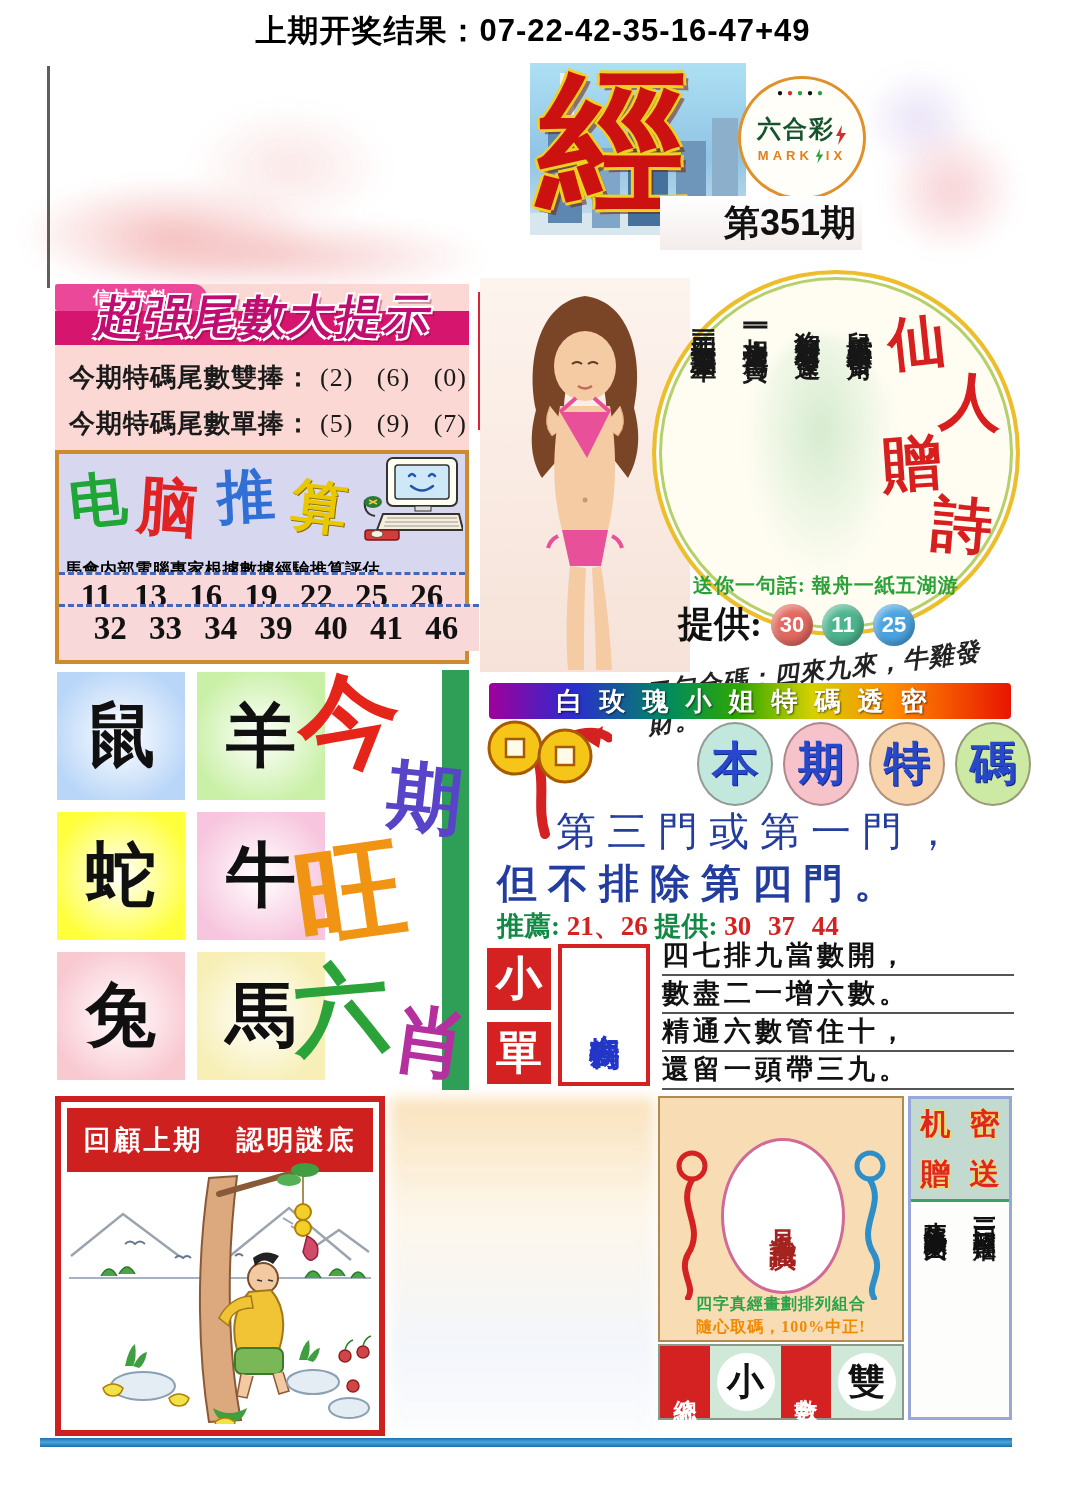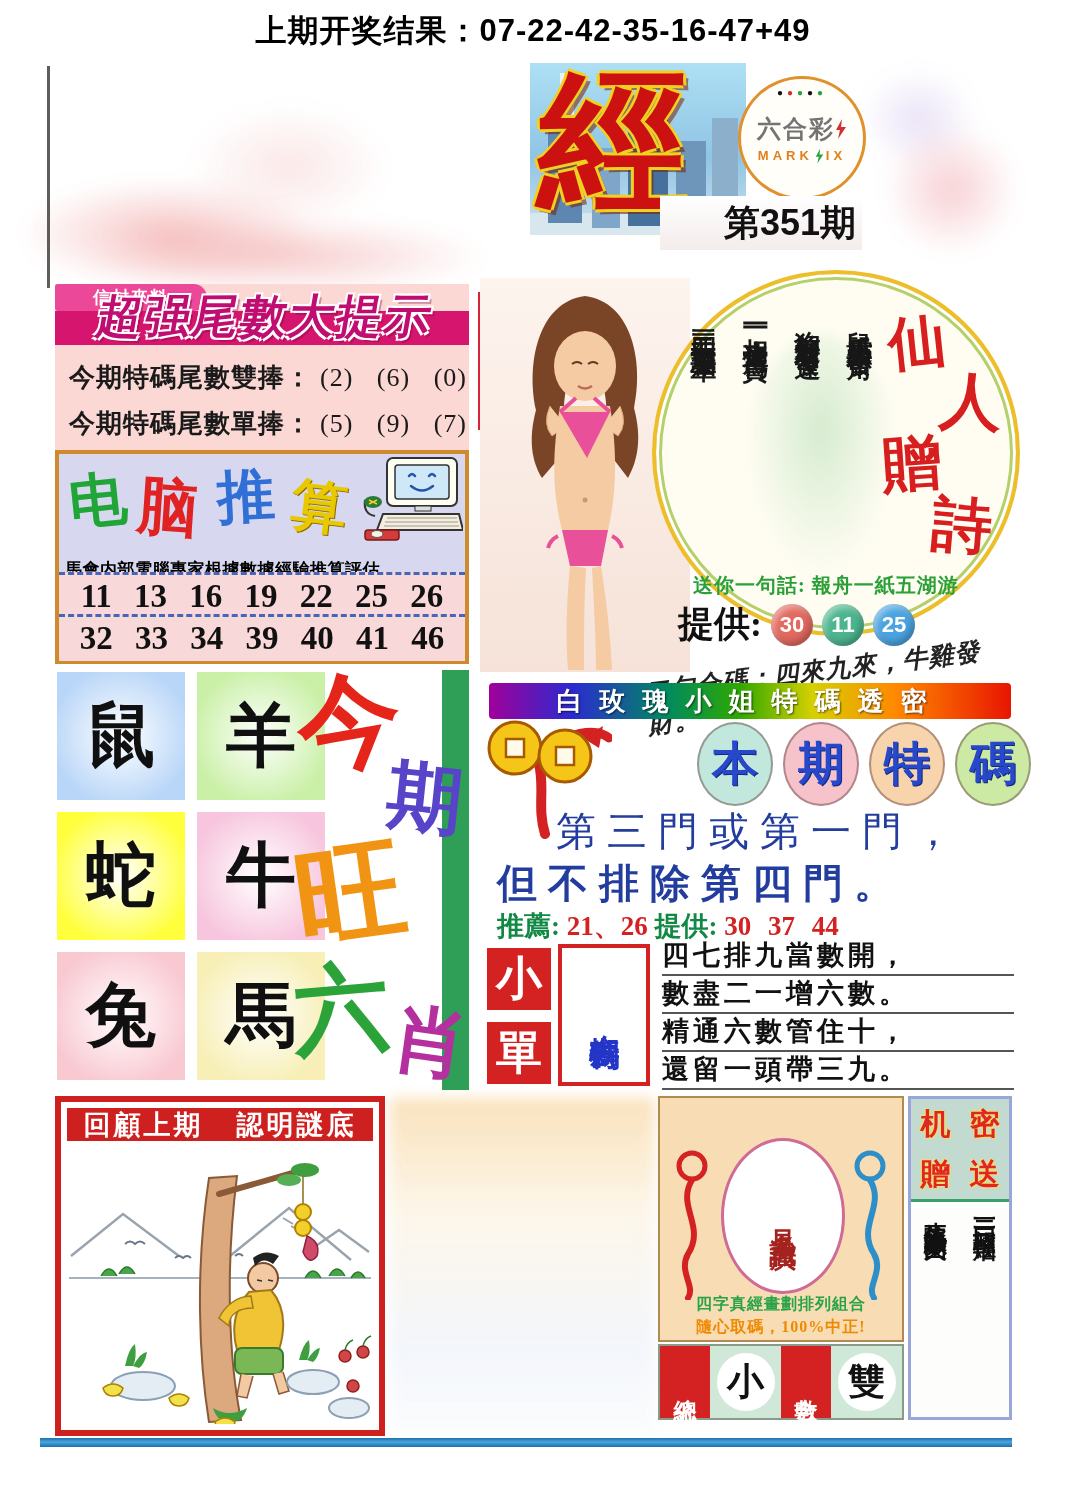--- a/index.html
+++ b/index.html
@@ -20,21 +20,21 @@
   .wash3{left:390px;top:1098px;width:265px;height:335px;filter:blur(7px);opacity:.9;
     background:linear-gradient(180deg, rgba(244,196,120,.55), rgba(248,228,190,.35) 35%, rgba(225,232,245,.45) 75%, rgba(240,245,250,.3));}
   .leftline{left:47px;top:66px;width:3px;height:222px;background:#2a2a22;opacity:.75;}
   .redstrip{left:478px;top:292px;width:13px;height:138px;background:#d92338;}
   
   .city{left:530px;top:63px;width:216px;height:172px;background:linear-gradient(180deg,#aee0f4 0%,#8fc4e4 55%,#cfe2ee 100%);overflow:hidden;}
   .jing{left:538px;top:58px;font-size:152px;line-height:1.1;font-weight:bold;color:#cc1111;
         text-shadow:-3px 0 #f0d020,0 3px #f0d020,3px 0 #f0d020,0 -3px #f0d020,5px 5px 0 rgba(120,30,0,.55);}
   .badge{left:738px;top:76px;width:122px;height:118px;background:#fffef8;border:3px solid #e0912c;border-radius:50%;
          display:flex;flex-direction:column;align-items:center;justify-content:center;font-family:"Liberation Sans",sans-serif;}
-  .badge .cn{font-size:24px;font-weight:bold;color:#737373;letter-spacing:2px;display:flex;align-items:center;}
+  .badge .cn{font-size:24px;font-weight:bold;color:#14532d;letter-spacing:2px;display:flex;align-items:flex-end;}
   .badge .en{font-size:13px;font-weight:bold;color:#e08020;letter-spacing:4px;margin-top:3px;display:flex;align-items:center;gap:2px;}
   .badge .dots{position:absolute;top:8px;left:0;width:100%;text-align:center;font-size:10px;letter-spacing:4px;}
   .issuebox{left:660px;top:196px;width:202px;height:54px;background:linear-gradient(180deg,#ffffff,#f3ecea);
             display:flex;align-items:center;font-family:"Liberation Sans",sans-serif;
             font-size:36px;font-weight:bold;color:#111;padding-left:64px;box-sizing:border-box;}
   
   .panel1{left:55px;top:284px;width:414px;height:166px;background:#fbd8d4;}
   .p1tab{position:absolute;left:0;top:0;width:152px;height:27px;background:#ec4899;color:#fff;
          font-family:"Liberation Sans",sans-serif;font-size:17px;font-weight:bold;
          display:flex;align-items:center;justify-content:center;border-radius:3px 14px 14px 3px;letter-spacing:2px;}
@@ -52,21 +52,21 @@
   .p2row{position:absolute;left:0;width:100%;height:44px;text-align:center;font-size:33px;font-weight:bold;color:#111;
          word-spacing:14px;border-top:3px dashed #4466bb;background:#f8d8d8;line-height:42px;}
   
   .zod{left:55px;top:670px;width:414px;height:420px;}
   .zstripe{position:absolute;left:387px;top:0;width:27px;height:420px;background:#2f9e57;}
   .tile{position:absolute;width:128px;height:128px;display:flex;align-items:center;justify-content:center;}
   .tile span{font-size:70px;font-weight:bold;color:#101010;}
   .zchar{position:absolute;font-weight:bold;line-height:1;}
   
   .review{left:55px;top:1096px;width:330px;height:340px;border:6px solid #cf2020;box-sizing:border-box;background:#fff;}
-  .rbanner{position:absolute;left:6px;top:6px;right:6px;height:33px;background:#cf2020;color:#fff;
+  .rbanner{position:absolute;left:6px;top:6px;right:6px;height:64px;background:#cf2020;color:#fff;
            font-size:27px;font-weight:bold;display:flex;align-items:center;justify-content:space-around;letter-spacing:3px;}
   .rart{position:absolute;left:6px;top:58px;right:6px;bottom:6px;}
   
   .model{left:480px;top:278px;width:210px;height:394px;overflow:hidden;}
   
   .circle{left:652px;top:270px;width:360px;height:358px;background:#fffdf2;border-radius:50%;
           border:4px solid #edbe2a;box-shadow:inset 0 0 0 3px #fff, inset 0 0 0 6px #b5d06a;}
   .cwm{position:absolute;left:90px;top:60px;width:150px;height:240px;border-radius:50%;filter:blur(6px);opacity:.28;
        background:radial-gradient(ellipse at 50% 40%, #6cbf7a, rgba(255,255,255,0) 72%);}
   .poemcol{position:absolute;top:36px;writing-mode:vertical-rl;text-orientation:upright;
@@ -201,21 +201,21 @@
         <path d="M24,62 L94,62 M22,66 L95,66 M21,70 L96,70" stroke="#999" stroke-width="1"></path>
         <rect x="2" y="74" width="34" height="10" rx="3" fill="#d43b3b" stroke="#7a1a1a" stroke-width="1.5"></rect>
         <ellipse cx="14" cy="78" rx="6" ry="3.5" fill="#f8f2e0" stroke="#555" stroke-width="1"></ellipse>
         <path d="M2,44 q-2,14 10,16" stroke="#333" stroke-width="2" fill="none"></path>
         <ellipse cx="10" cy="46" rx="9" ry="6" fill="#2a7a3a"></ellipse>
         <path d="M6,44 l8,4 M6,48 l8,-4" stroke="#f2cf2a" stroke-width="1.5"></path>
       </svg>
       <div class="p2sub">馬會内部電腦專家根據數據經驗推算評估</div>
     </div>
     <div class="p2row" style="top:118px;">11 13 16 19 22 25 26 29</div>
-    <div class="p2row" style="top:160px;">32 33 34 39 40 41 46</div>
+    <div class="p2row" style="top:150px;padding-left:14px;">32 33 34 39 40 41 46</div>
   </div>
 
   <div class="abs zod">
     <div class="zstripe"></div>
     <div class="tile" style="left:2px;top:2px;background:radial-gradient(circle,#ffffff 0%,#b9d6f8 78%);">
         <span>鼠</span>
       </div>
     <div class="tile" style="left:142px;top:2px;background:radial-gradient(circle,#ffffff 0%,#c9f0a6 78%);">
         <span>羊</span>
       </div>

